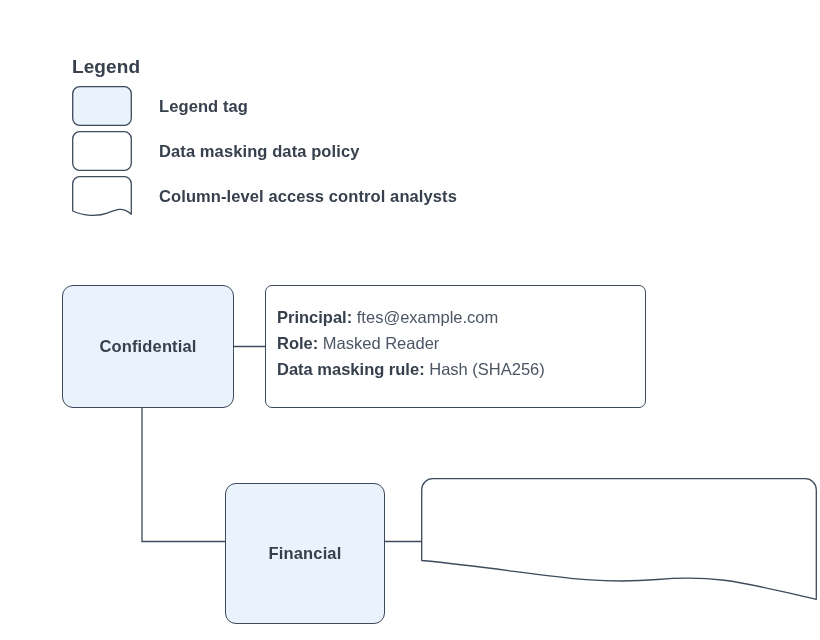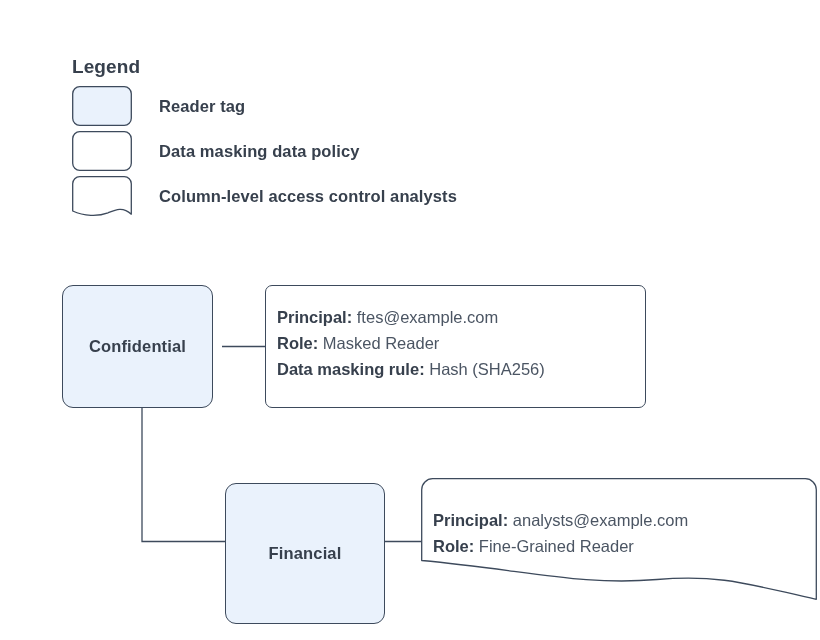--- a/index.html
+++ b/index.html
@@ -80,21 +80,21 @@
   .node-label {
     font-size: 16.5px;
     font-weight: bold;
     color: #37404d;
     letter-spacing: 0.15px;
   }
 
   #node-confidential {
     left: 37px;
     top: 285px;
-    width: 151px;
+    width: 172px;
     height: 123px;
   }
   #node-financial {
     left: 200px;
     top: 483px;
     width: 160px;
     height: 141px;
   }
 
   
@@ -164,21 +164,21 @@
 
   <div id="legend">
     <div id="legend-title">Legend</div>
 
     <div class="legend-row">
       <div class="legend-swatch">
         <svg width="60" height="40" viewBox="0 0 60 40" xmlns="http://www.w3.org/2000/svg">
           <rect x="0.7" y="0.7" width="58.6" height="38.6" rx="7" ry="7" fill="#eaf2fc" stroke="#3d4a5c" stroke-width="1.3"></rect>
         </svg>
       </div>
-      <div class="legend-label">Reader tag</div>
+      <div class="legend-label">Legend tag</div>
     </div>
 
     <div class="legend-row">
       <div class="legend-swatch">
         <svg width="60" height="40" viewBox="0 0 60 40" xmlns="http://www.w3.org/2000/svg">
           <rect x="0.7" y="0.7" width="58.6" height="38.6" rx="7" ry="7" fill="#ffffff" stroke="#3d4a5c" stroke-width="1.3"></rect>
         </svg>
       </div>
       <div class="legend-label">Data masking data policy</div>
     </div>
@@ -234,25 +234,15 @@
 
   <div id="callout-financial">
     <svg width="396" height="122" viewBox="0 0 396 122" xmlns="http://www.w3.org/2000/svg">
       <path d="M 11.7 0.7 L 384.3 0.7 A 11 11 0 0 1 395.3 11.7
                L 395.3 121.3
                C 330 107 300 96 236 101.5
                C 160 108 105 92 0.7 82.5
                L 0.7 11.7
                A 11 11 0 0 1 11.7 0.7 Z" fill="#ffffff" stroke="#3d4a5c" stroke-width="1.3" stroke-linejoin="round"></path>
     </svg>
-    <div class="callout-text">
-      <div>
-        <span class="k">Principal:</span>
-        <span class="v">analysts@example.com</span>
-      </div>
-      <div>
-        <span class="k">Role:</span>
-        <span class="v">Fine-Grained Reader</span>
-      </div>
-    </div>
   </div>
 
 </div>
 
 </body></html>

